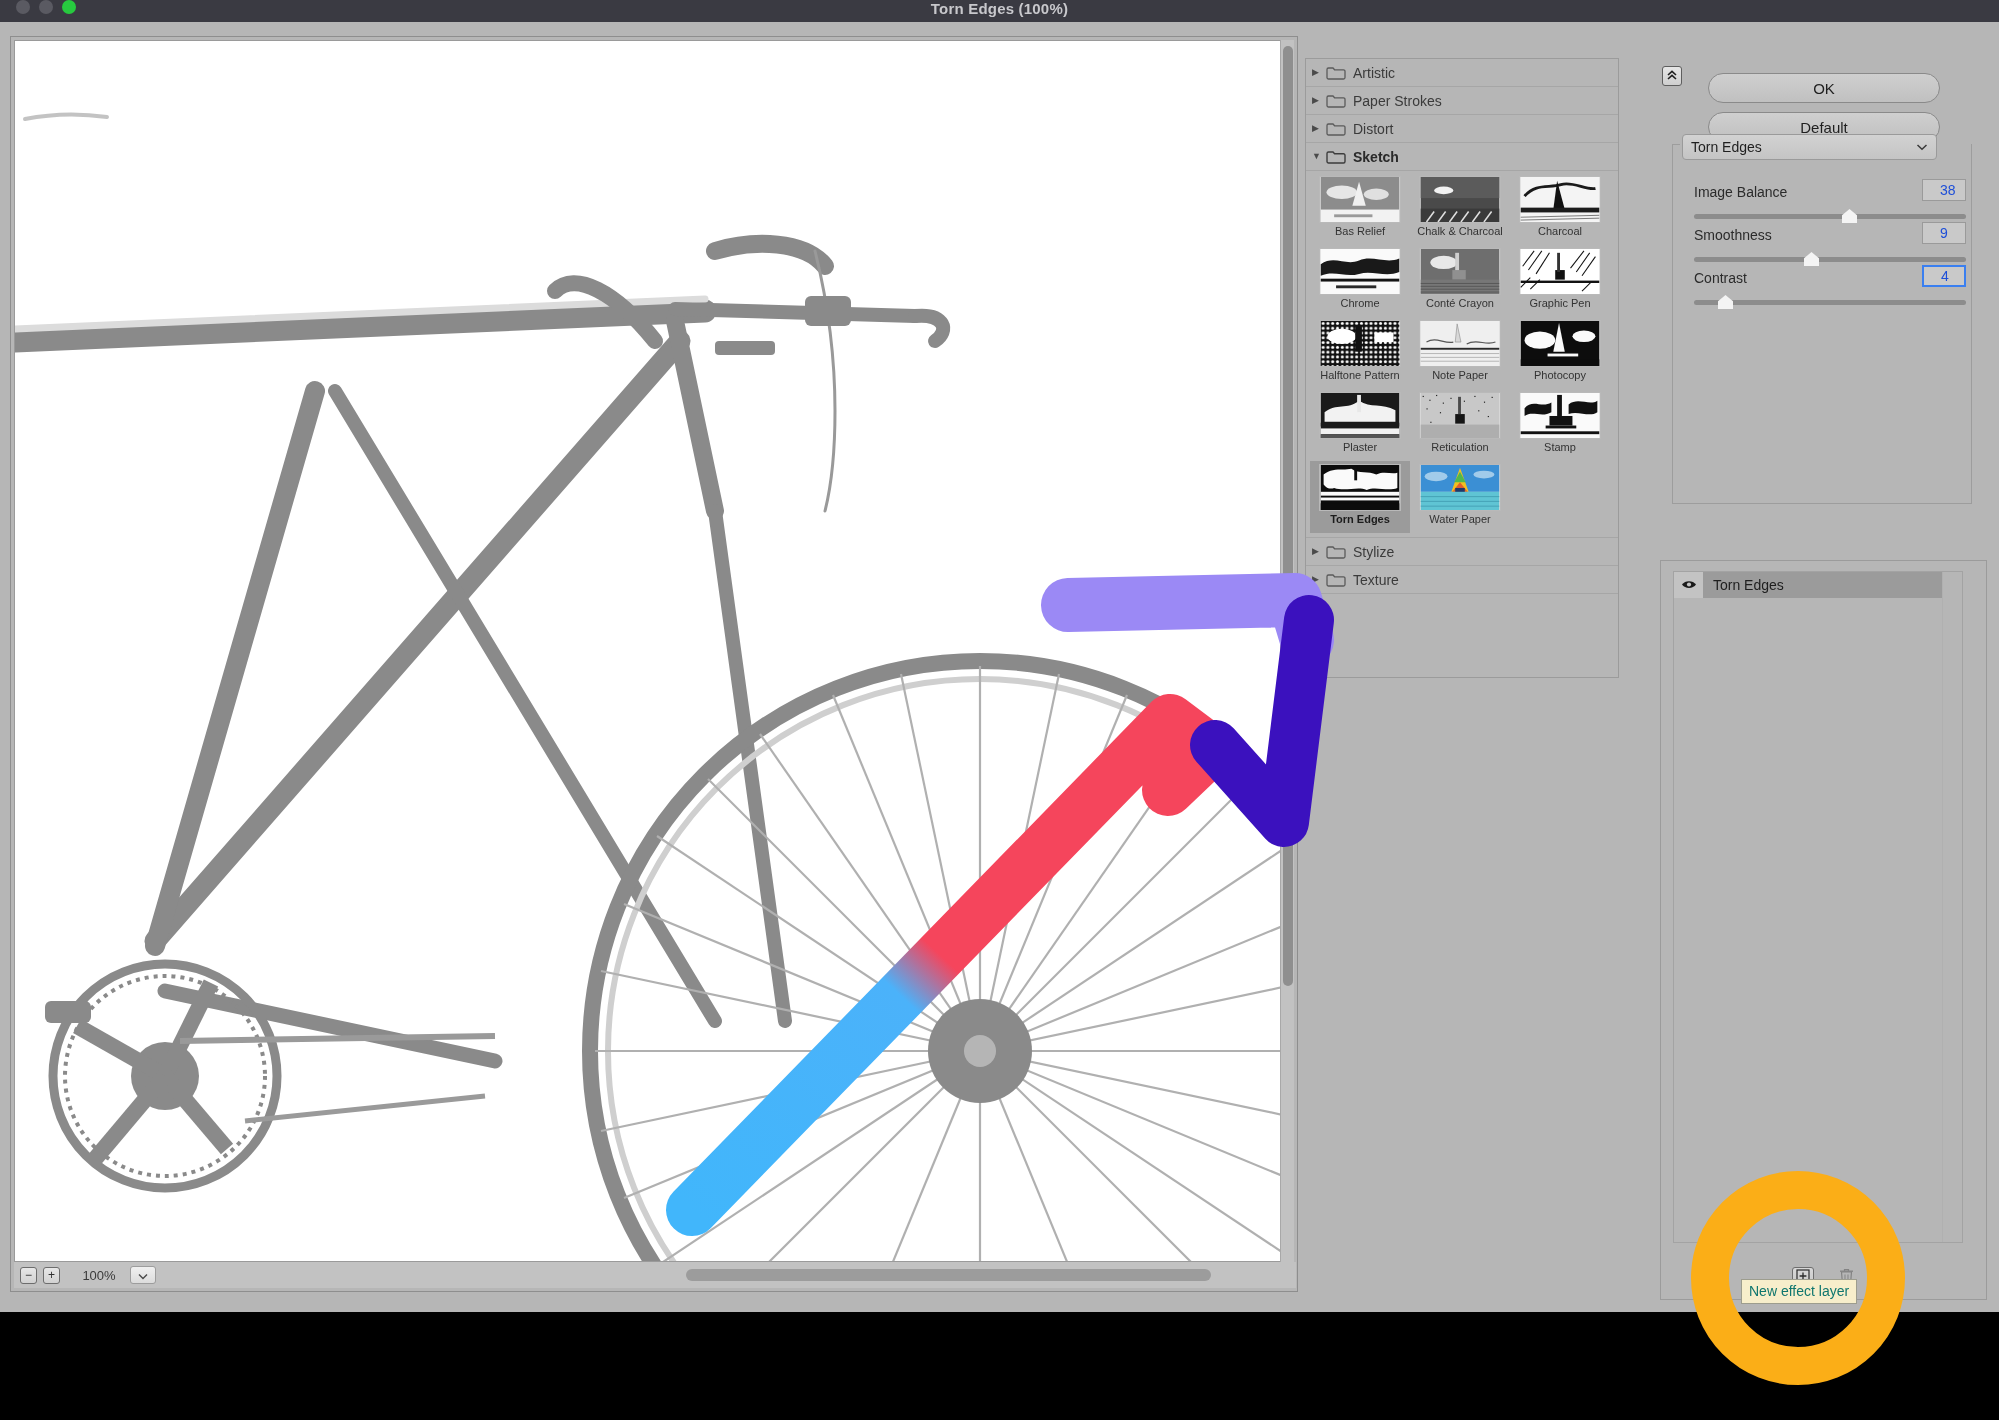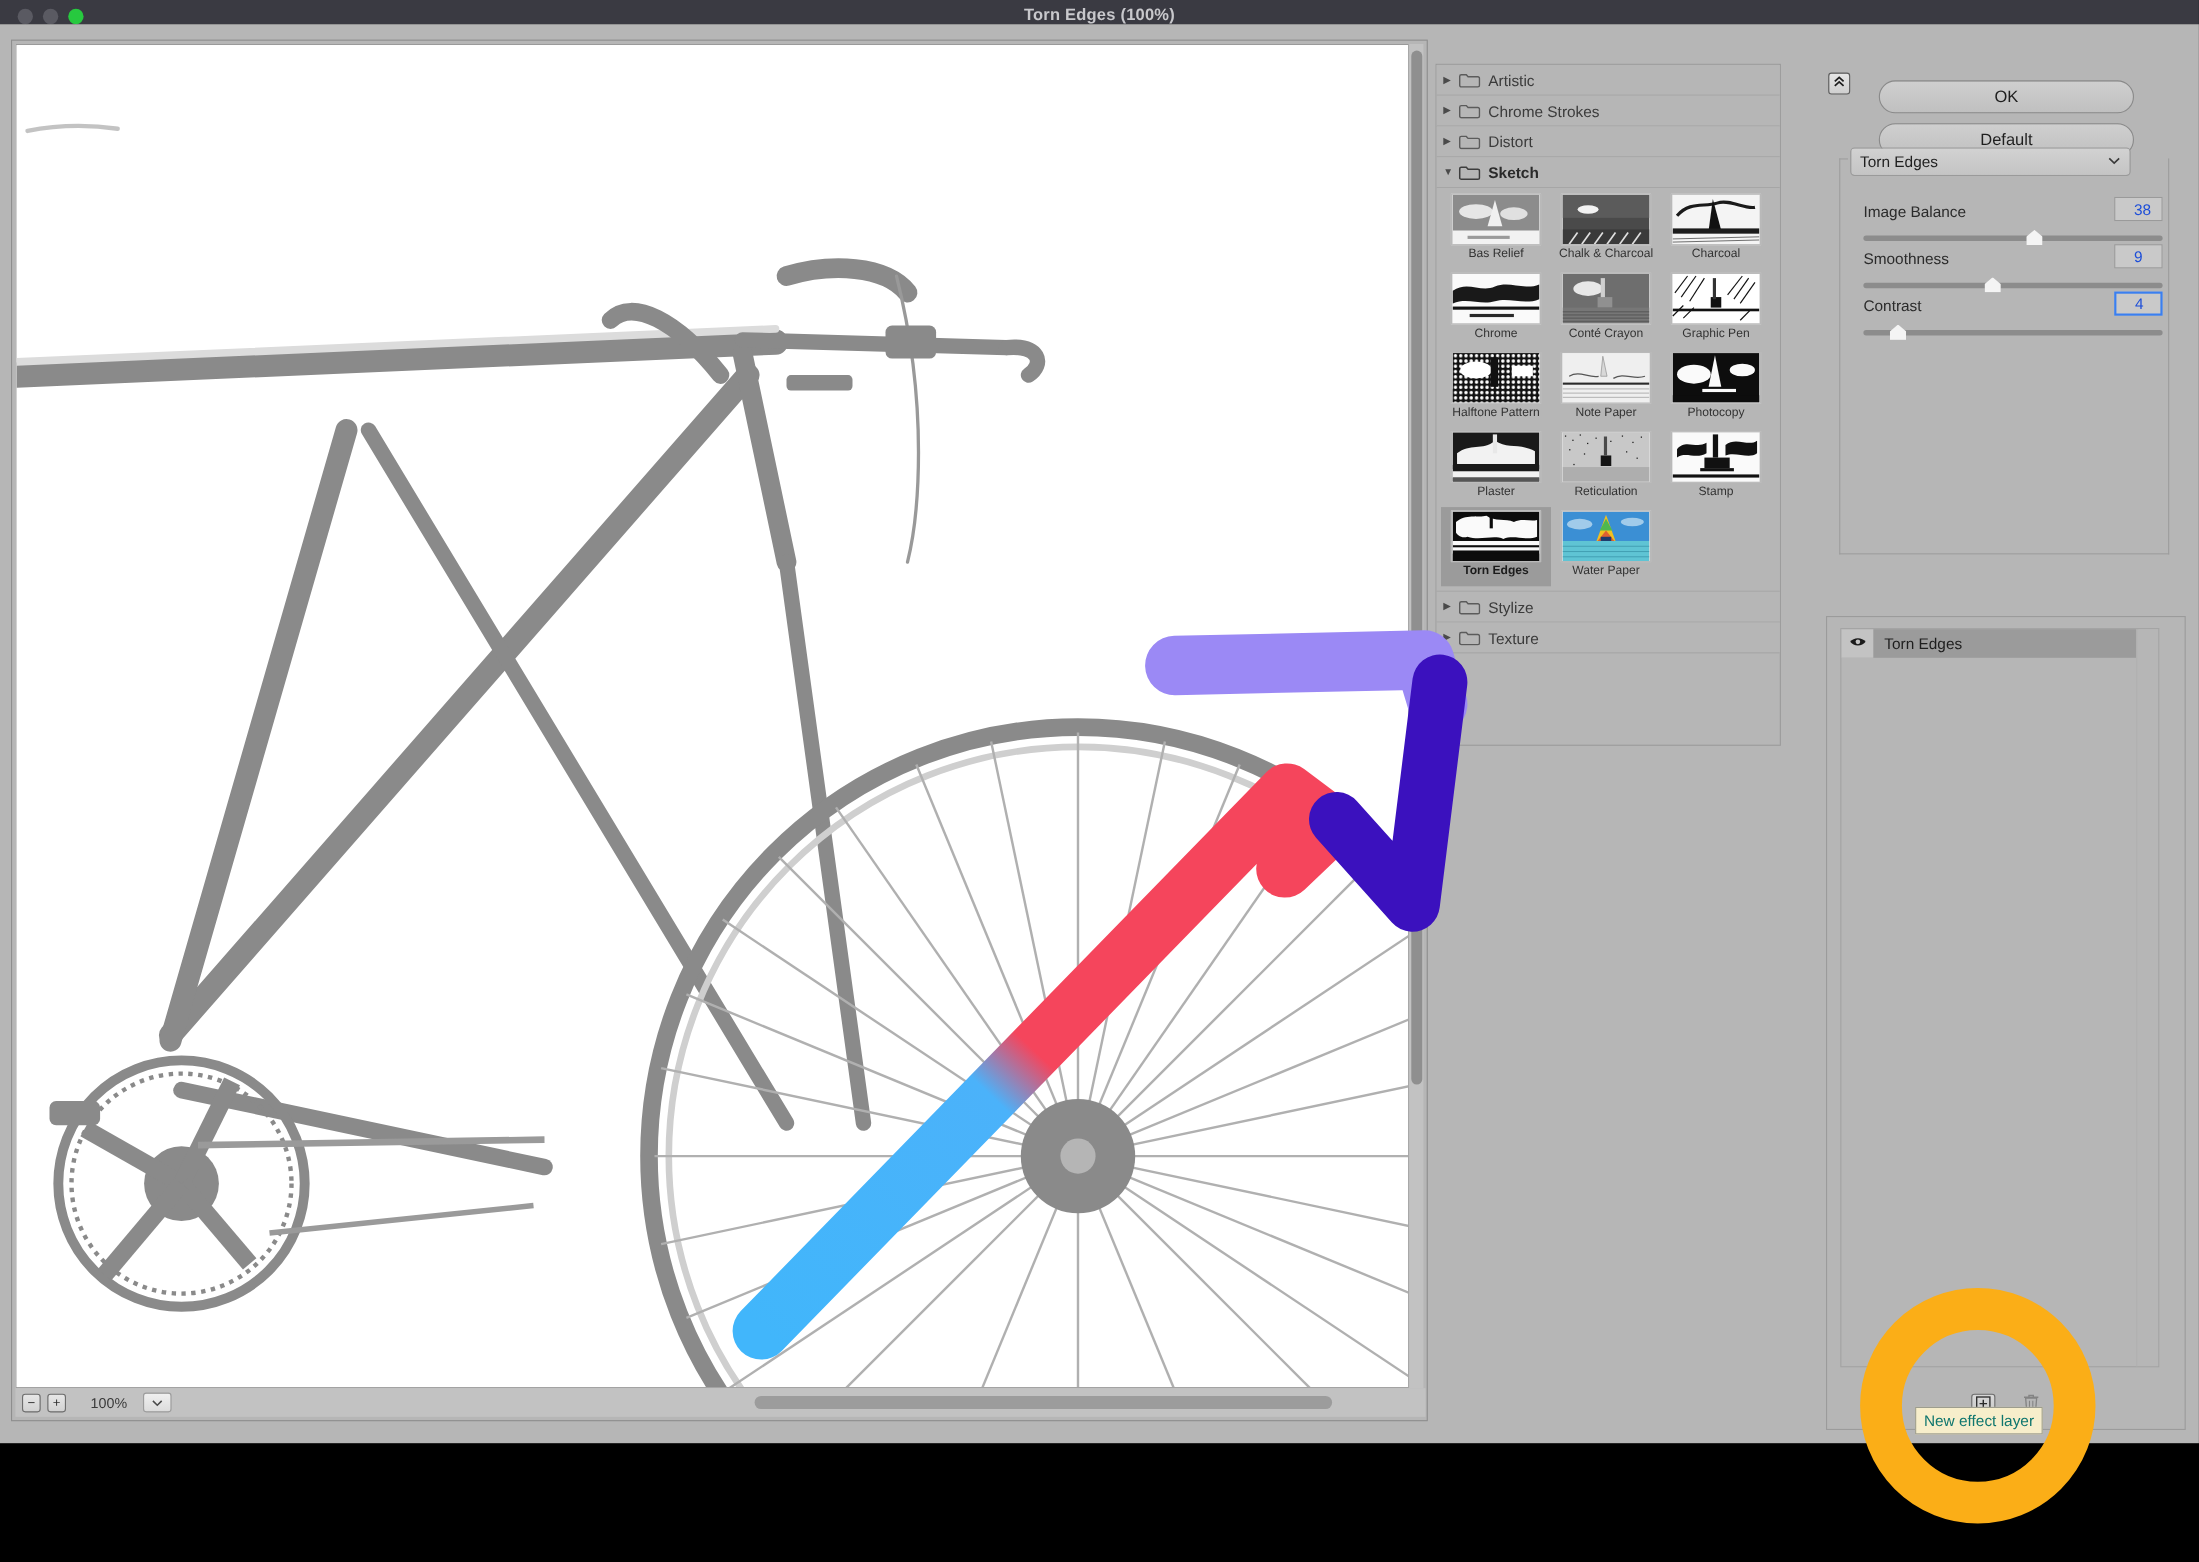--- a/index.html
+++ b/index.html
@@ -13,21 +13,21 @@
     position: relative;
     width: 1999px; height: 1420px;
     background: #000;
   }
 
   
   .titlebar {
     position: absolute; left: 0; top: 0;
     width: 1999px; height: 22px;
     background: #3a3a42;
-    display: flex; align-items: flex-end;
+    display: flex; align-items: flex-start;
   }
   .traffic { display: flex; gap: 9px; margin-left: 16px; }
   .tl { width: 14px; height: 14px; border-radius: 50%; }
   .tl.red { background: #5a5a62; }
   .tl.yellow { background: #5a5a62; }
   .tl.green { background: #27c93f; }
   .title-text {
     position: absolute; left: 0; right: 0; text-align: center;
     font-size: 15px; font-weight: bold; color: #c8c8cc;
     letter-spacing: 0.2px;
@@ -392,21 +392,21 @@
         <span class="cat-label">Artistic</span>
       </div>
 
       <div class="cat-row">
         <span class="tri">▶</span>
         <span class="folder-ico">
           <svg width="20" height="14" viewBox="0 0 20 14">
               <path d="M1 3.5 A1.5 1.5 0 0 1 2.5 2 H7 L8.6 3.8 H17.5 A1.5 1.5 0 0 1 19 5.3 V11.5 A1.5 1.5 0 0 1 17.5 13 H2.5 A1.5 1.5 0 0 1 1 11.5 Z" fill="none" stroke="#5b5b5b" stroke-width="1.3"></path>
             </svg>
         </span>
-        <span class="cat-label">Chrome Strokes</span>
+        <span class="cat-label">Paper Strokes</span>
       </div>
 
       <div class="cat-row">
         <span class="tri">▶</span>
         <span class="folder-ico">
           <svg width="20" height="14" viewBox="0 0 20 14">
               <path d="M1 3.5 A1.5 1.5 0 0 1 2.5 2 H7 L8.6 3.8 H17.5 A1.5 1.5 0 0 1 19 5.3 V11.5 A1.5 1.5 0 0 1 17.5 13 H2.5 A1.5 1.5 0 0 1 1 11.5 Z" fill="none" stroke="#5b5b5b" stroke-width="1.3"></path>
             </svg>
         </span>
         <span class="cat-label">Distort</span>

